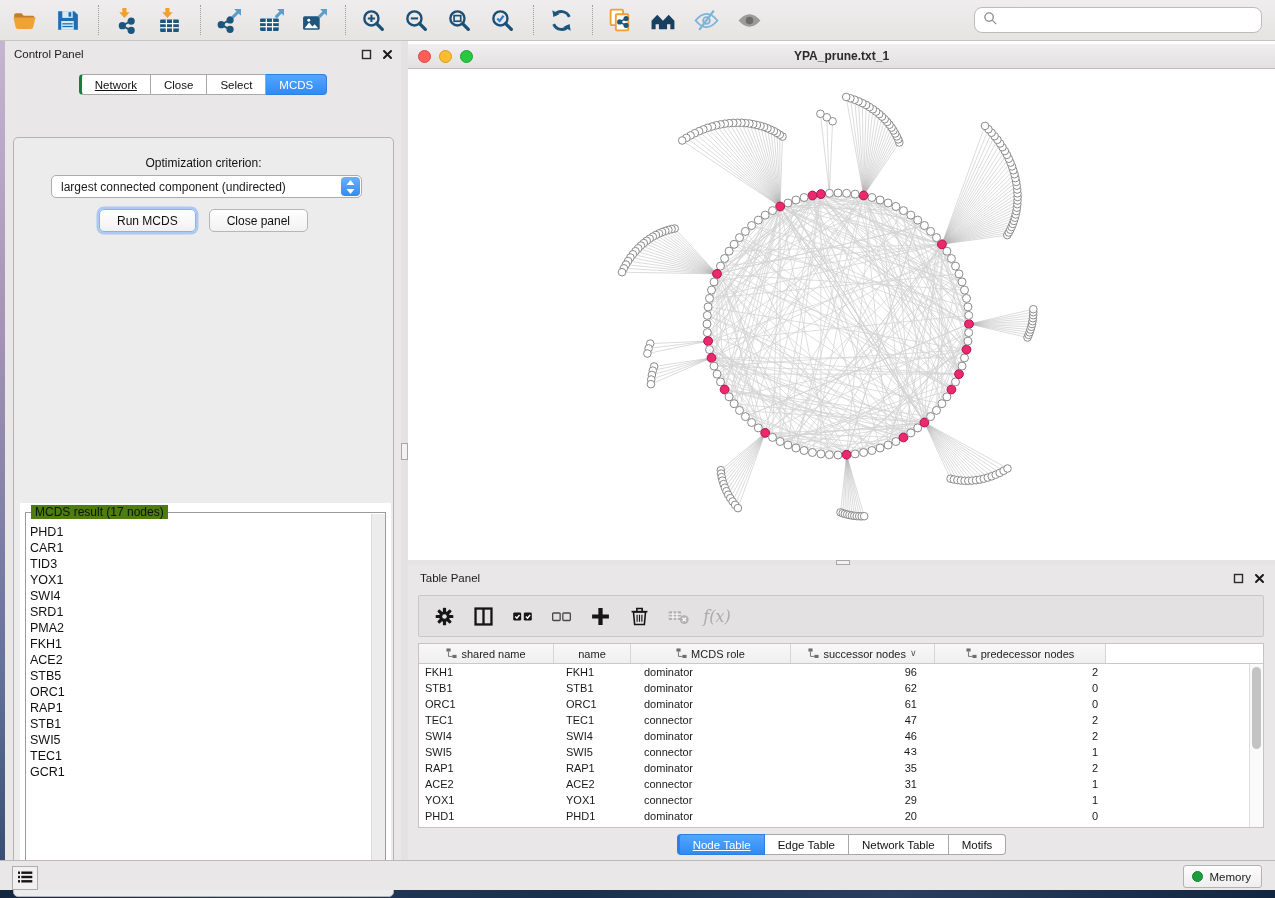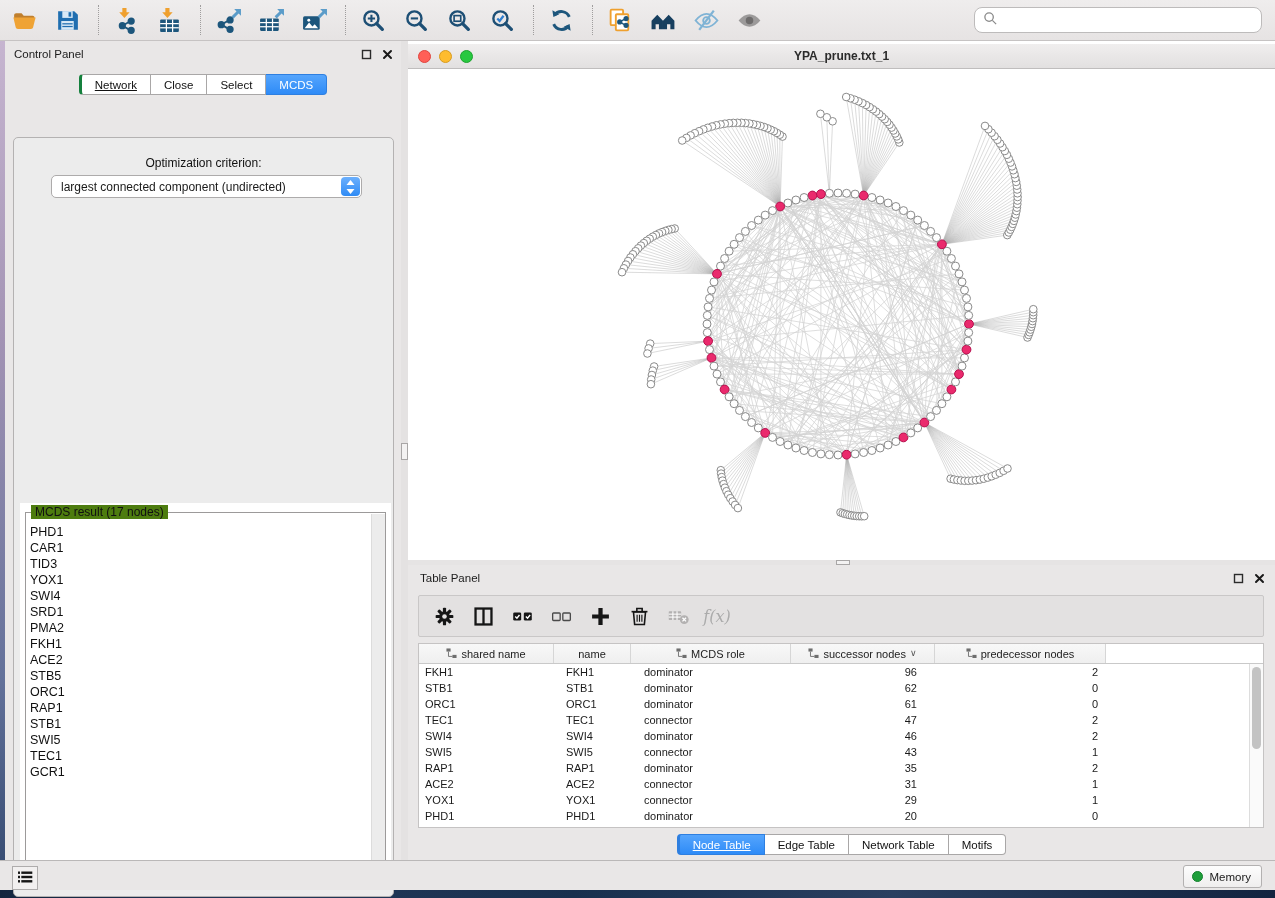--- a/index.html
+++ b/index.html
@@ -319,20 +319,24 @@
       <div class="dropdown">
         <span class="dd-text">largest connected component (undirected)</span>
         <span class="dd-stepper">
           <svg viewBox="0 0 9 6">
               <path d="M4.5 0L8.5 5H.5z" fill="#fff"></path>
             </svg>
           <svg viewBox="0 0 9 6">
               <path d="M4.5 6L.5 1H8.5z" fill="#fff"></path>
             </svg>
         </span>
+      </div>
+      <div class="btn-row">
+        <button class="pushbtn focused">Run MCDS</button>
+        <button class="pushbtn">Close panel</button>
       </div>
 
       <div class="mcds-group">
         <div class="mcds-border"></div>
         <span class="mcds-title">MCDS result (17 nodes)</span>
         <div class="mcds-list">
             <div class="mcds-item">PHD1</div>
             <div class="mcds-item">CAR1</div>
             <div class="mcds-item">TID3</div>
             <div class="mcds-item">YOX1</div>
@@ -1258,21 +1262,21 @@
             <div class="g-cell" style="width: 135px; padding-left: 6px;">SWI4</div>
             <div class="g-cell" style="width: 77px; padding-left: 12px;">SWI4</div>
             <div class="g-cell" style="width: 160px; padding-left: 13px;">dominator</div>
             <div class="g-cell num" style="width: 144px; padding-left: 0px; padding-right: 18px;">46</div>
             <div class="g-cell num" style="width: 171px; padding-left: 0px; padding-right: 8px;">2</div>
           </div>
           <div class="grid-row">
             <div class="g-cell" style="width: 135px; padding-left: 6px;">SWI5</div>
             <div class="g-cell" style="width: 77px; padding-left: 12px;">SWI5</div>
             <div class="g-cell" style="width: 160px; padding-left: 13px;">connector</div>
-            <div class="g-cell num" style="width: 144px; padding-left: 0px; padding-right: 18px;">43</div>
+            <div class="g-cell num" style="width: 144px; padding-left: 0px; padding-right: 18px; font-family: Liberation Mono, monospace;">43</div>
             <div class="g-cell num" style="width: 171px; padding-left: 0px; padding-right: 8px;">1</div>
           </div>
           <div class="grid-row">
             <div class="g-cell" style="width: 135px; padding-left: 6px;">RAP1</div>
             <div class="g-cell" style="width: 77px; padding-left: 12px;">RAP1</div>
             <div class="g-cell" style="width: 160px; padding-left: 13px;">dominator</div>
             <div class="g-cell num" style="width: 144px; padding-left: 0px; padding-right: 18px;">35</div>
             <div class="g-cell num" style="width: 171px; padding-left: 0px; padding-right: 8px;">2</div>
           </div>
           <div class="grid-row">

